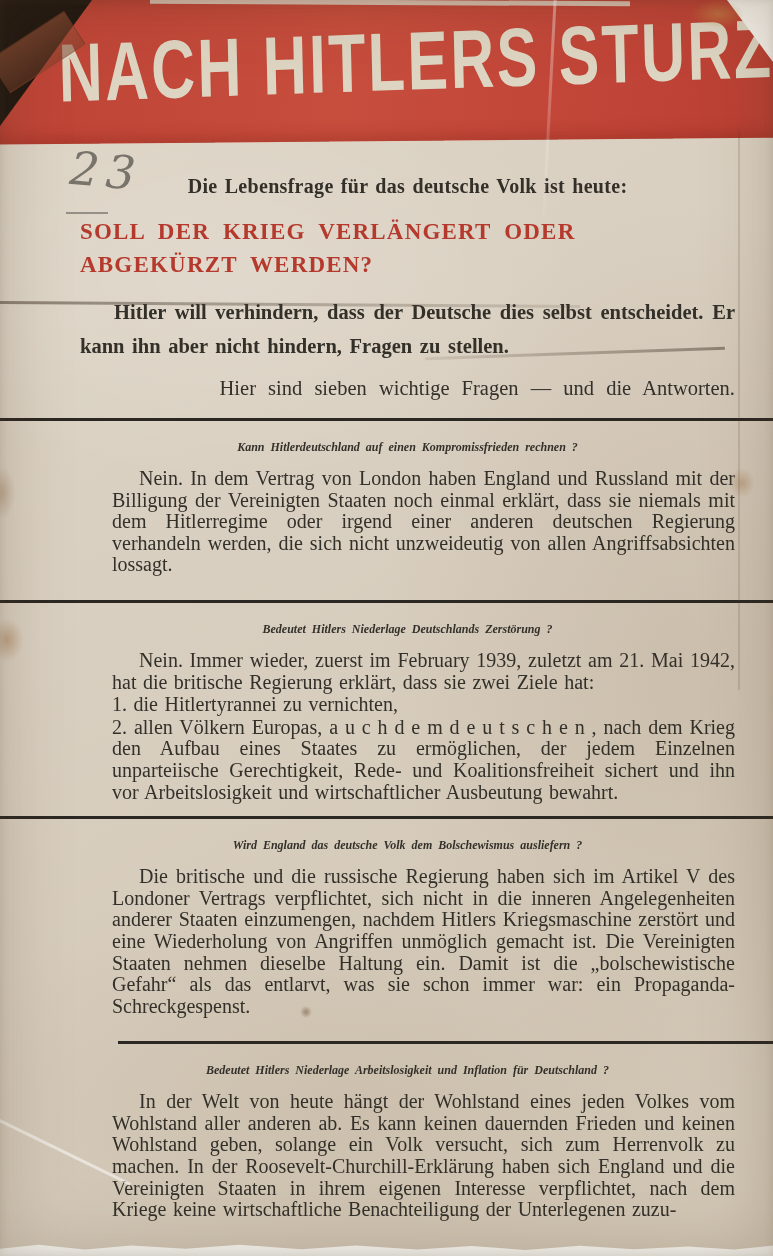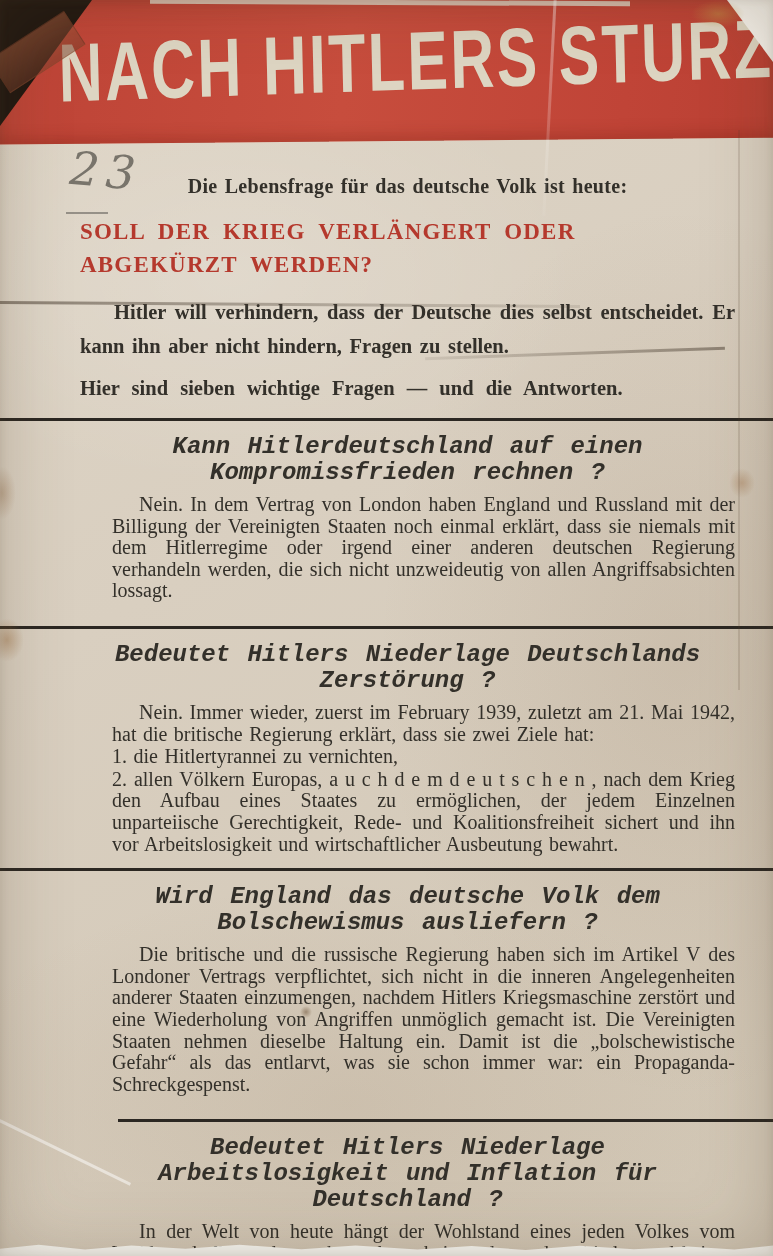--- a/index.html
+++ b/index.html
@@ -73,27 +73,27 @@
   .pencil-scribble { position:absolute; left:66px; top:212px; width:42px; height:2px;
     background:rgba(90,88,82,.55); z-index:4; }
   
   .content { position:absolute; top:140px; left:80px; right:38px; z-index:2; }
   .lead { margin:33px 0 0; font-weight:bold; font-size:20px; line-height:26px;
     text-align:center; letter-spacing:.3px; word-spacing:2px; }
   .red-head { margin:16px 0 0; font-weight:bold; font-size:23px; line-height:33px;
     color:#b5392d; letter-spacing:1.2px; word-spacing:6px; }
   .intro-par { margin:14px 0 8px; font-weight:bold; font-size:20.5px; line-height:34px;
     text-align:justify; text-indent:34px; word-spacing:2.5px; }
-  .intro-emph { margin:1px 0 0; font-weight:bold; font-size:20.5px; line-height:34px;
-    text-align:left; word-spacing:7px; }
+  .intro-emph { margin:1px 0 0; font-weight:normal; font-size:20.5px; line-height:34px;
+    text-align:right; word-spacing:7px; }
   .rule { border:none; border-top:3px solid #2b2722; margin:13px -38px 0 -80px; }
   .rule.gap-lg { margin-top:24px; }
   .rule.indent-left { margin-left:38px; }
-  .question { margin:13px 0 0; font-family:Liberation Mono, monospace;
-    font-weight:bold; font-style:italic; font-size:24px; line-height:26px;
+  .question { margin:13px 0 0; font-family:Liberation Serif, serif;
+    font-weight:bold; font-style:italic; font-size:12px; line-height:26px;
     text-align:center; word-spacing:3px; }
   .question.narrow { max-width:560px; margin-left:auto; margin-right:auto; }
   .answer { margin-top:8px;margin-left:32px; }
   .answer p { margin:0; font-size:20px; line-height:21.6px; text-align:justify;
     text-indent:27px; word-spacing:1.5px; }
   .answer p + p { margin-top:1px; }
   .answer p.no-indent { text-indent:0; }
 </style>
 </head>
 <body>

